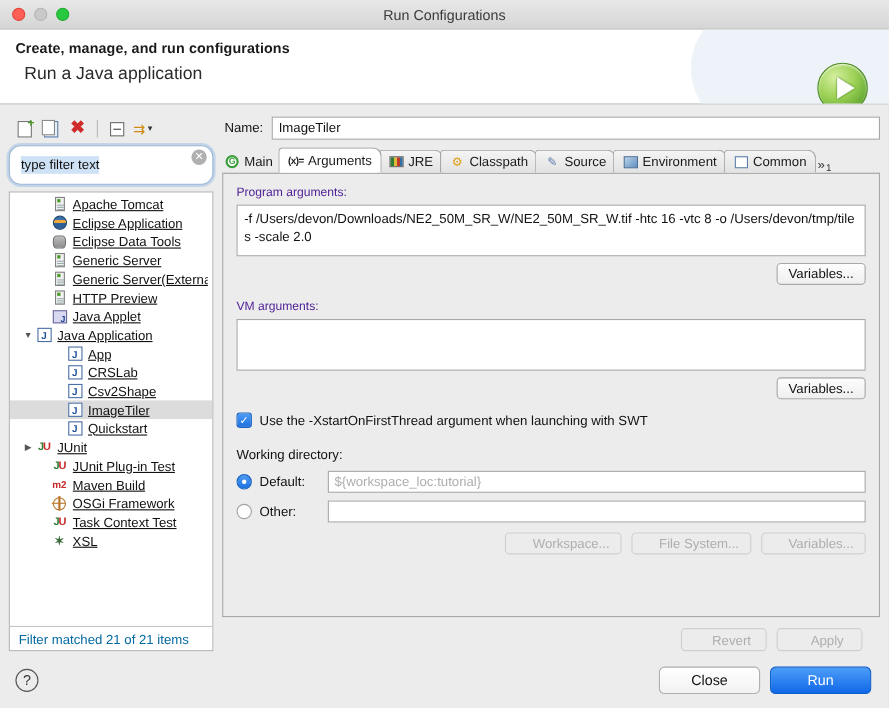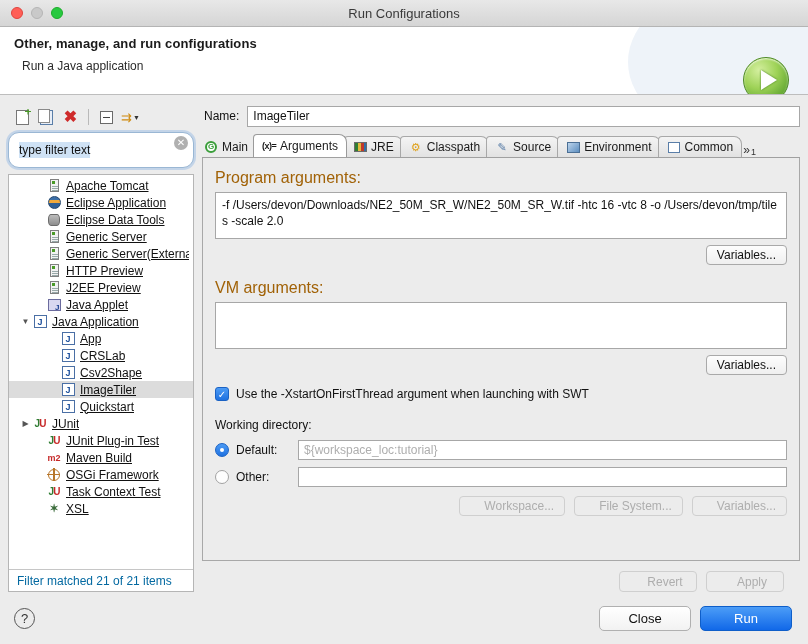--- a/index.html
+++ b/index.html
@@ -43,21 +43,21 @@
     border-bottom: 1px solid #bdbdbd;
     position: relative;
     padding: 9px 0 0 14px;
     overflow: hidden;
   }
   .header-title {
     font-size: 13px; font-weight: bold; color: #1a1a1a;
     letter-spacing: .1px;
   }
   .header-sub {
-    font-size: 12px; color: #2b2b2b; margin-top: 8px; margin-left: 8px;
+    font-size: 16px; color: #2b2b2b; margin-top: 8px; margin-left: 8px;
   }
   .header-sheen {
     position: absolute; right: -20px; top: -40px;
     width: 200px; height: 150px; border-radius: 50%;
     background: #eef3f9;
   }
   .run-badge {
     position: absolute; right: 19px; top: 30px;
     width: 46px; height: 46px; border-radius: 50%;
     background: radial-gradient(circle at 34% 28%, #d4ef9f 0%, #9ed257 42%, #63a832 78%, #4d8f26 100%);
@@ -269,21 +269,21 @@
     border: 1px solid #5a7ea8;
   }
 
   .panel {
     flex: 1; background: #ececec;
     border: 1px solid #a8a8a8; border-top: none;
     padding: 11px 12px 0 12px;
     min-height: 0; overflow: hidden;
   }
 
-  .field-label { font-size: 16px; color: #a16207; margin-bottom: 5px; }
+  .field-label { font-size: 11px; color: #4c1d95; margin-bottom: 5px; }
   .textarea {
     background: #fff; border: 1px solid #a7a7a7;
     font-size: 12px; color: #111; padding: 4px 6px;
     line-height: 16px; word-break: break-all;
   }
   .ta-prog { height: 47px; }
   .ta-vm { height: 47px; }
 
   .btn-row { display: flex; justify-content: flex-end; margin-top: 6px; }
   .btn {
@@ -391,21 +391,21 @@
     <div class="traffic">
       <div class="light close"></div>
       <div class="light min"></div>
       <div class="light max"></div>
     </div>
     <div class="title-text">Run Configurations</div>
   </div>
 
   <div class="header">
     <div class="header-sheen"></div>
-    <div class="header-title">Other, manage, and run configurations</div>
+    <div class="header-title">Create, manage, and run configurations</div>
     <div class="header-sub">Run a Java application</div>
     <div class="run-badge"></div>
   </div>
 
   <div class="body">
 
     <div class="left">
       <div class="toolbar">
         <div class="tb-btn">
             <span class="g-new"></span>
@@ -480,28 +480,20 @@
               <span class="twisty"></span>
               <span class="ticon">
                 <span class="ic-server"></span>
               </span>
               <span class="tlabel">HTTP Preview</span>
             </div>
             <div class="tree-row">
               <span style="flex:0 0 24px"></span>
               <span class="twisty"></span>
               <span class="ticon">
-                <span class="ic-server"></span>
-              </span>
-              <span class="tlabel">J2EE Preview</span>
-            </div>
-            <div class="tree-row">
-              <span style="flex:0 0 24px"></span>
-              <span class="twisty"></span>
-              <span class="ticon">
                 <span class="ic-applet"></span>
               </span>
               <span class="tlabel">Java Applet</span>
             </div>
             <div class="tree-row">
               <span style="flex:0 0 10px"></span>
               <span class="twisty">▼</span>
               <span class="ticon">
                 <span class="ic-java">J</span>
               </span>

